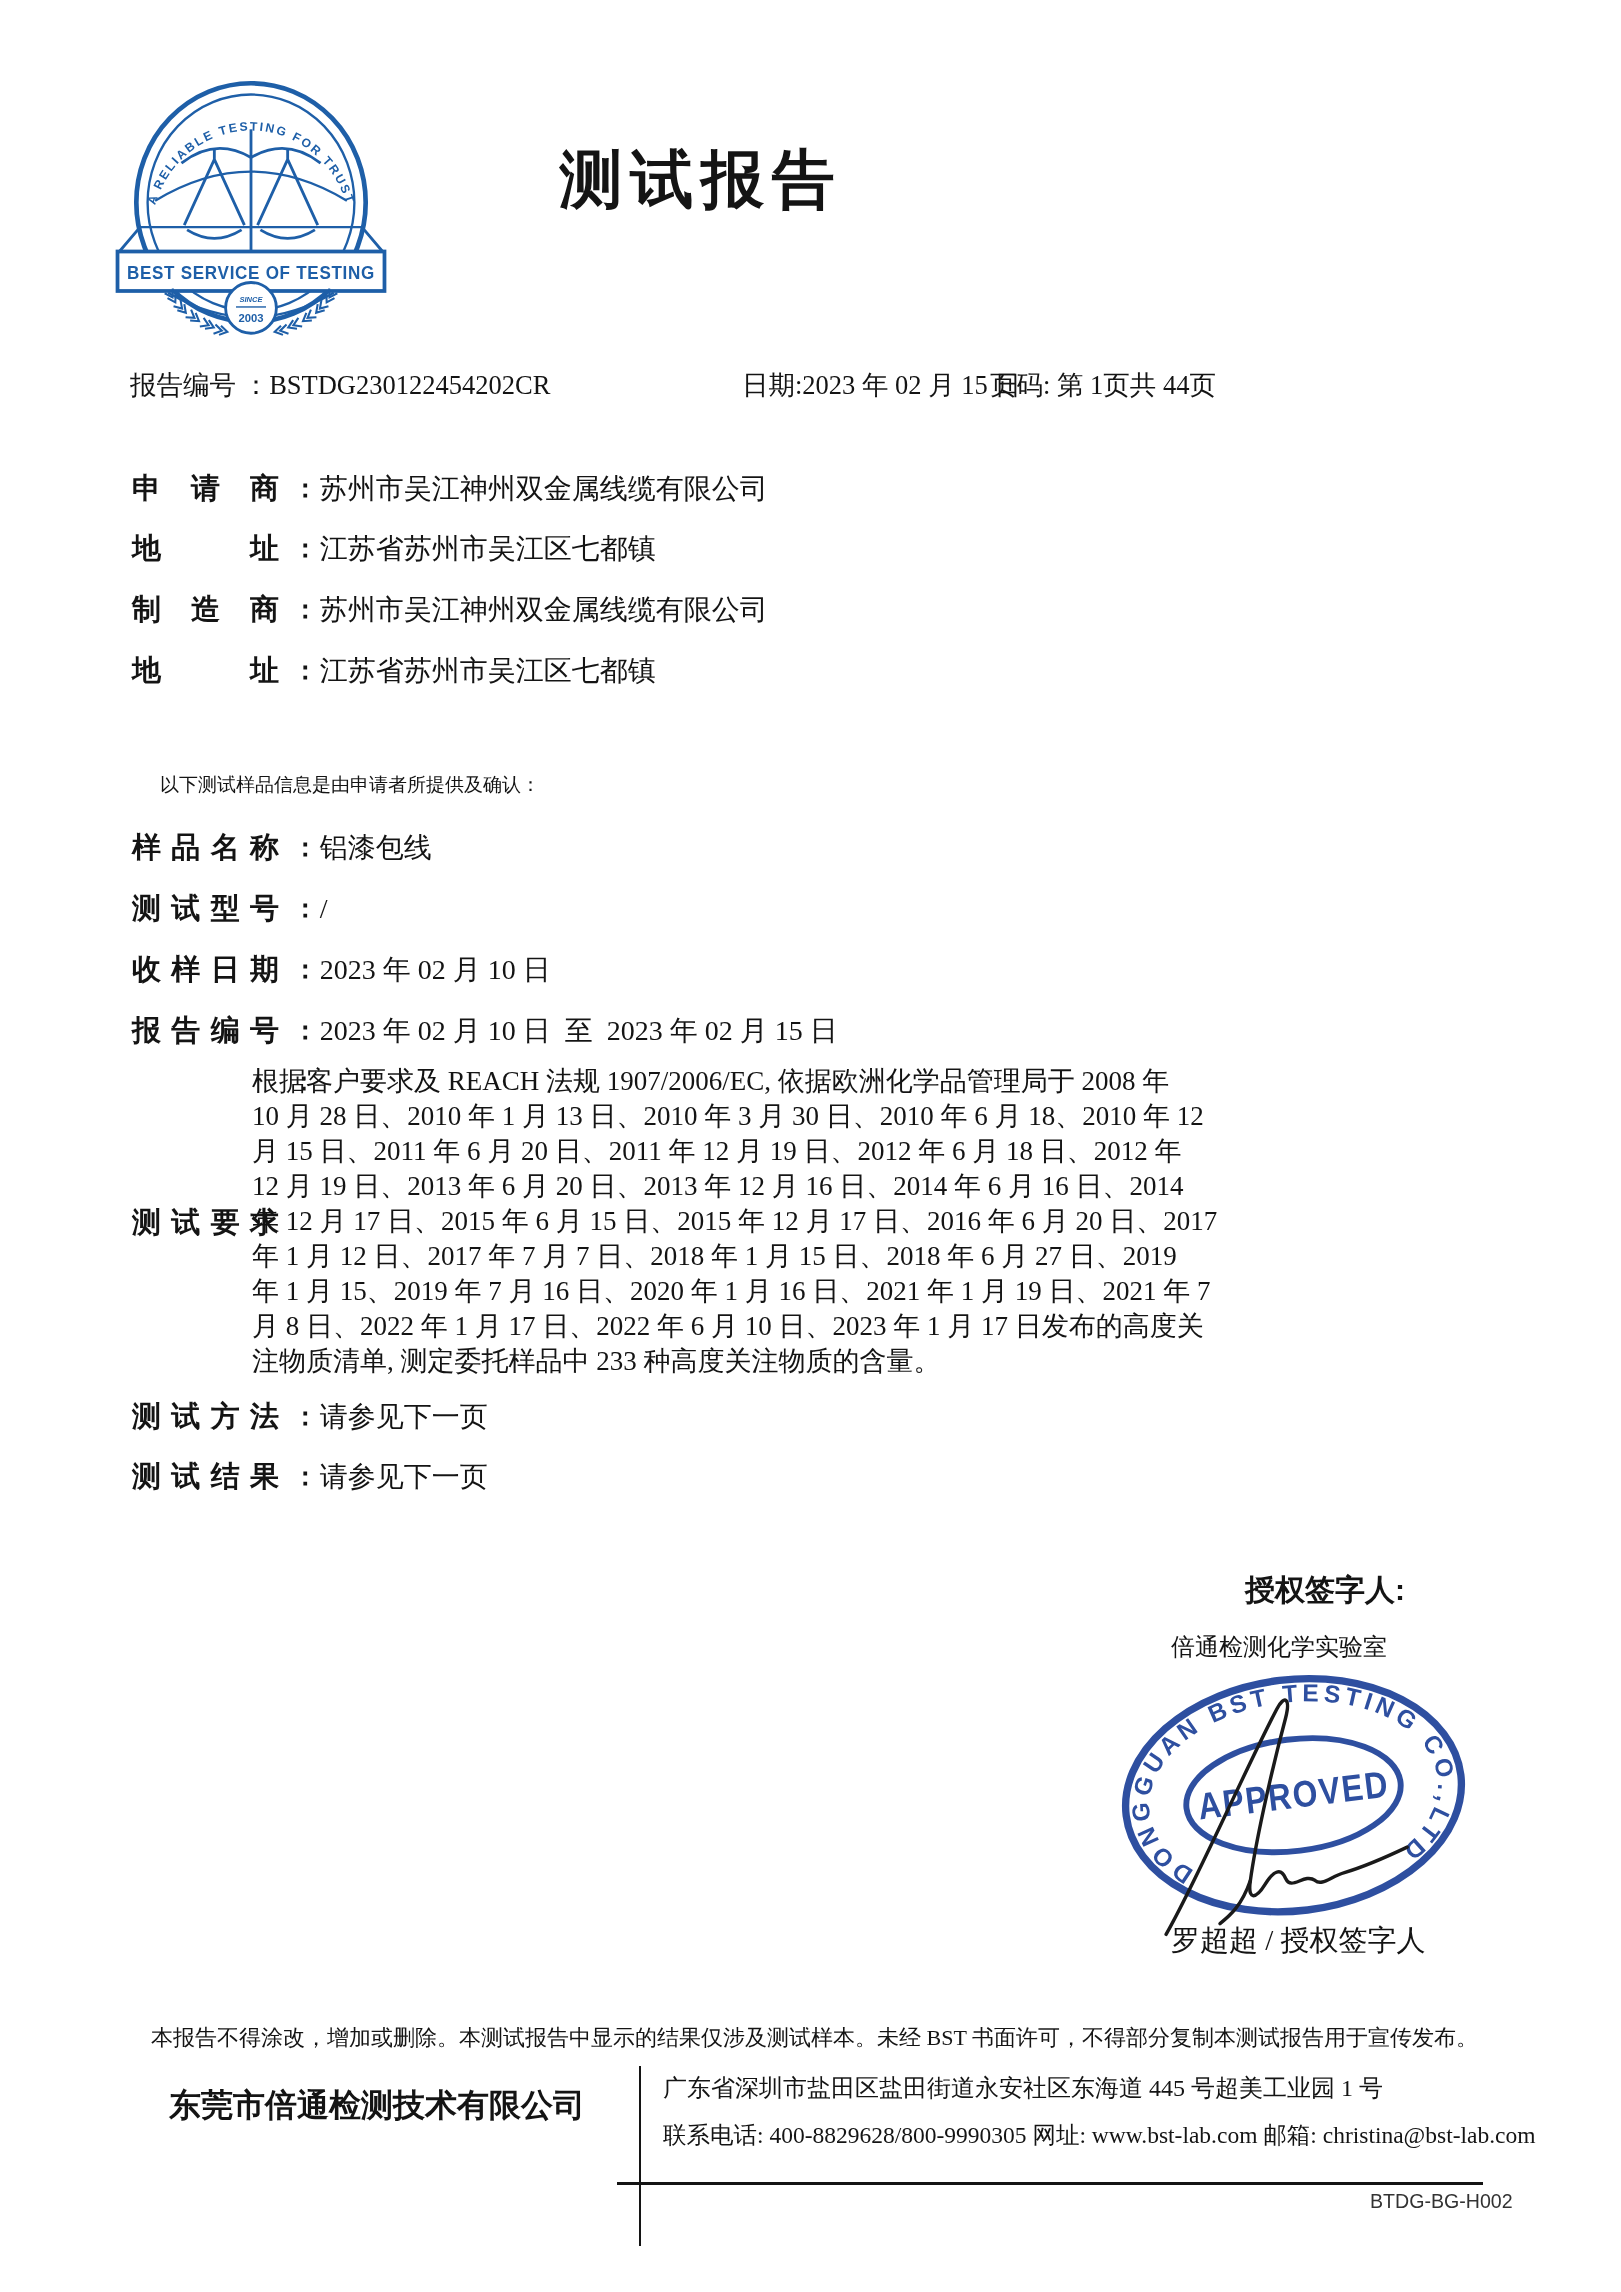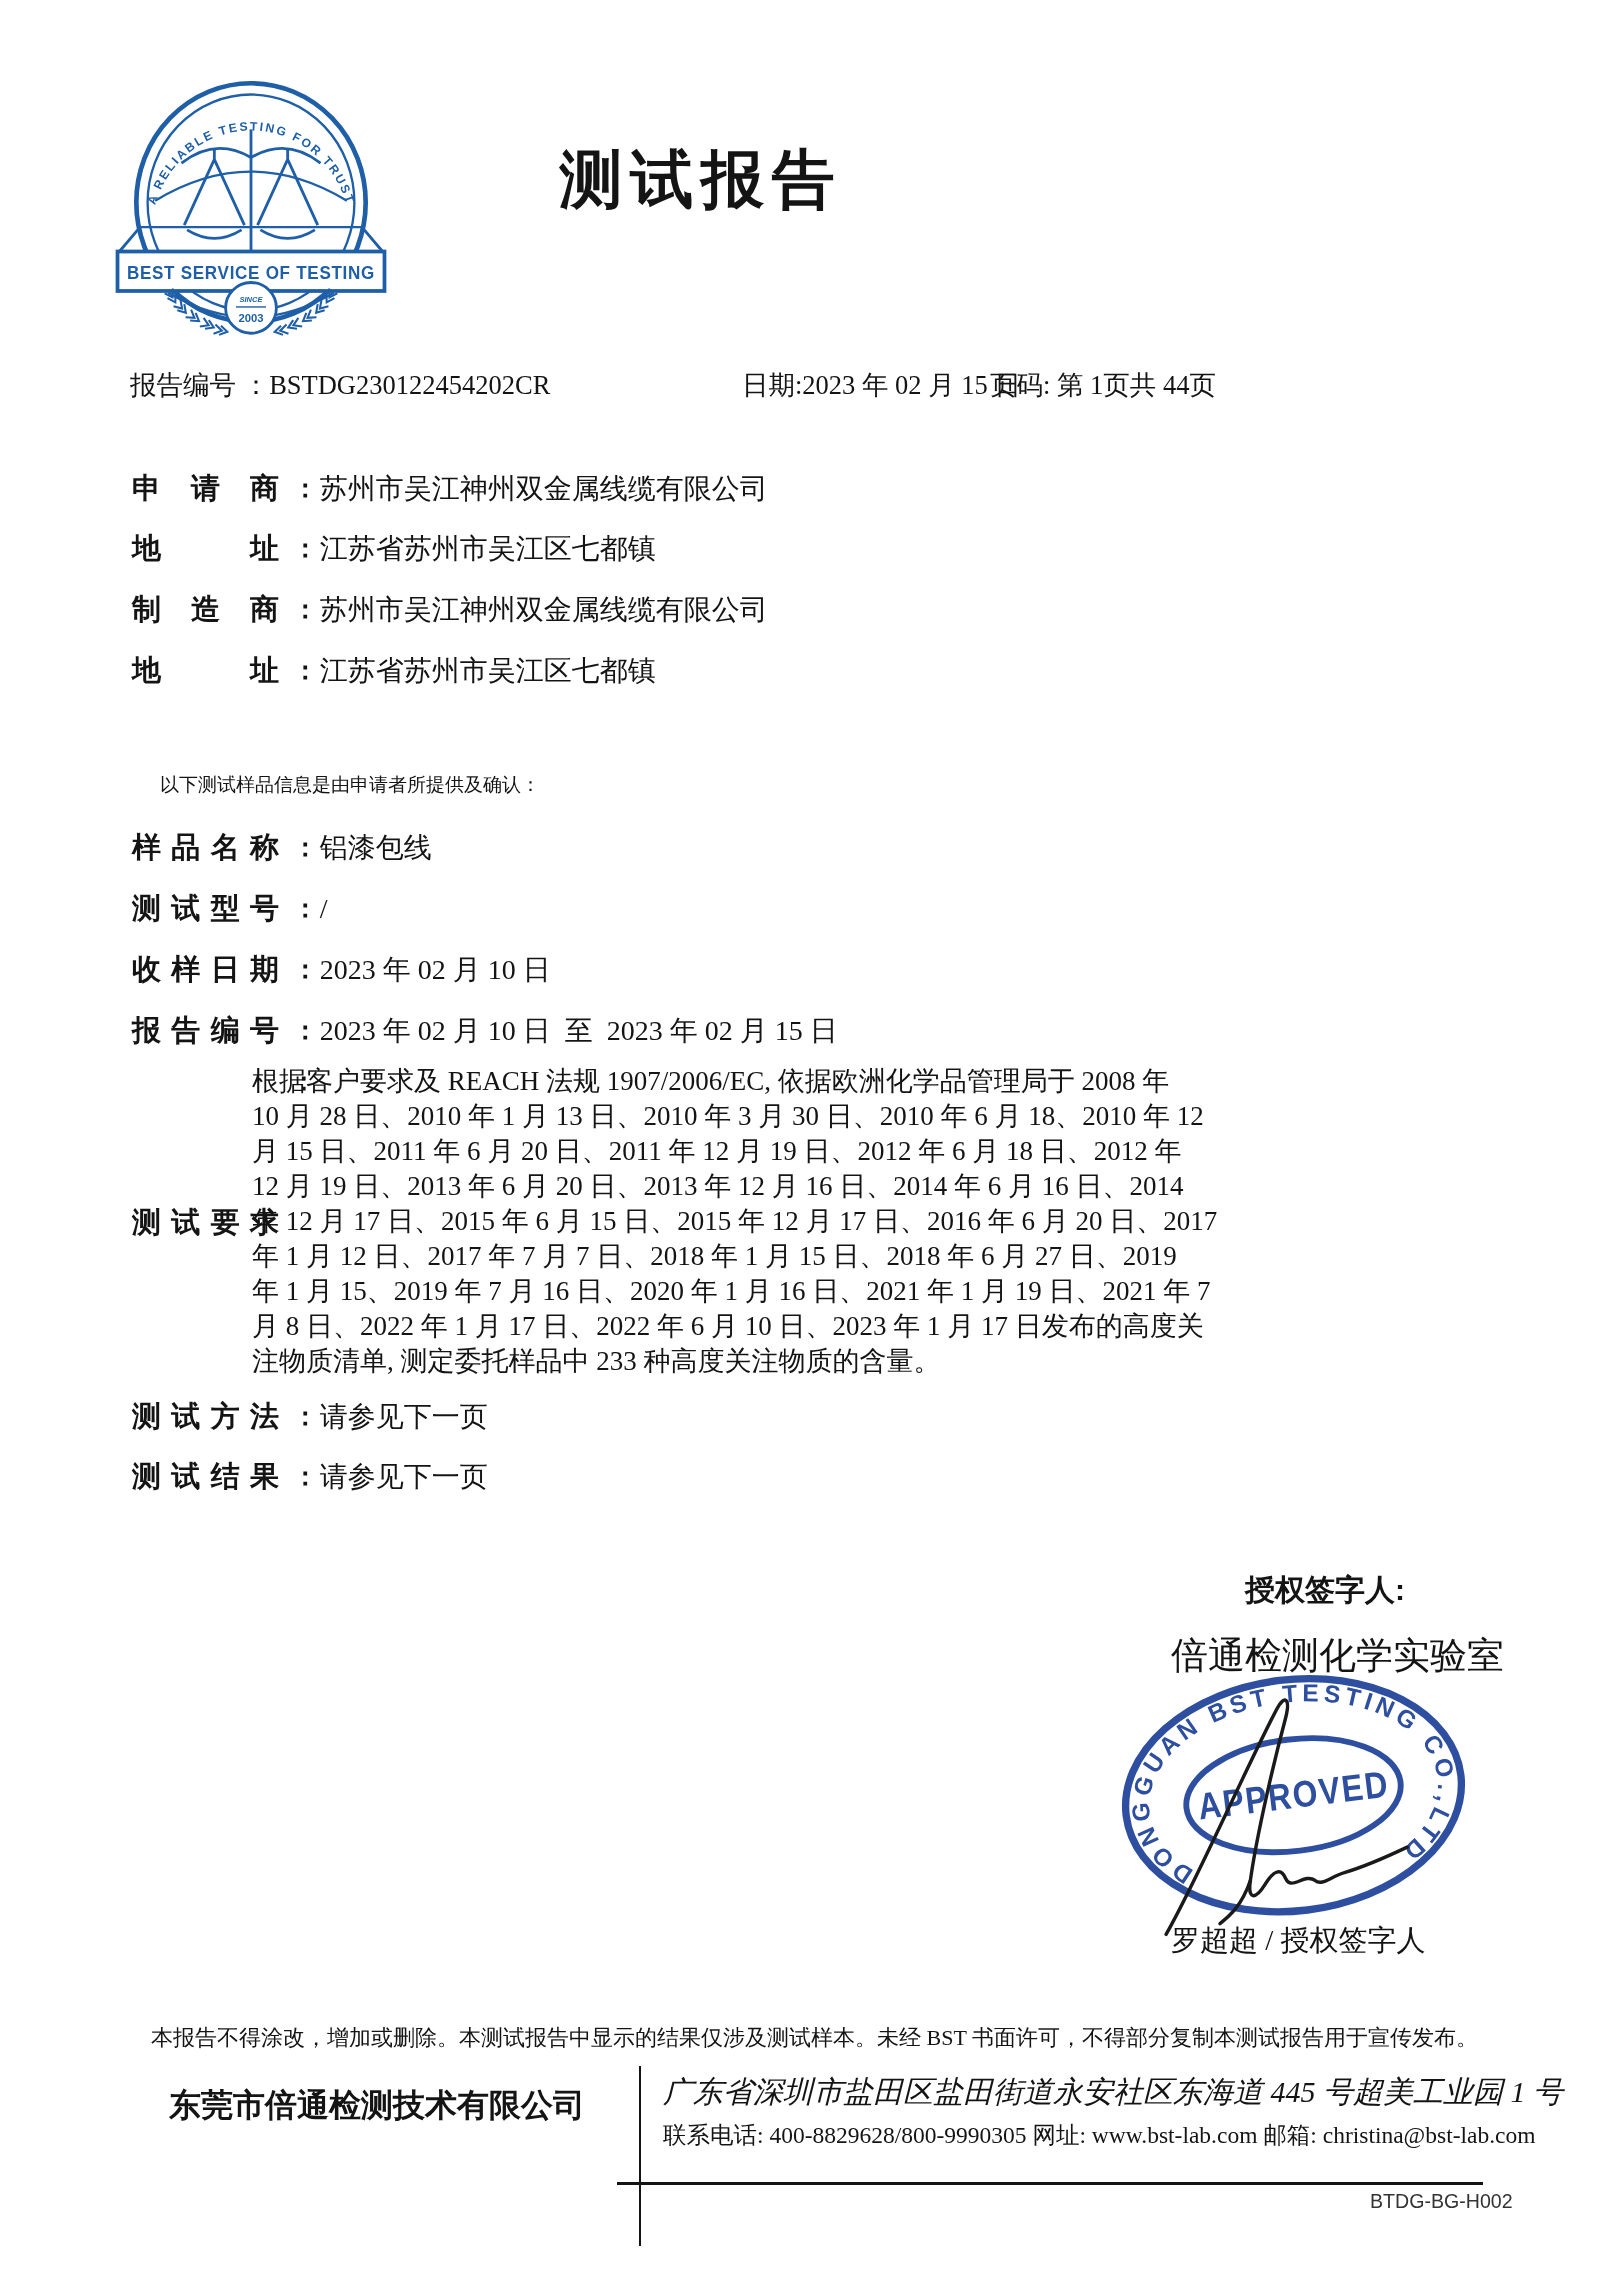--- a/index.html
+++ b/index.html
@@ -40,30 +40,30 @@
   .req-label { position:absolute; left:0; top:139px;
     width:147px; font-family:"Liberation Sans","DejaVu Sans",sans-serif;
     font-weight:bold; font-size:29px; text-align:justify; text-align-last:justify; }
   .req-colon { position:absolute; left:159px; top:0; font-weight:bold; font-size:25.5px;
     font-family:"Liberation Sans","DejaVu Sans",sans-serif; }
   .req-text { margin-left:120px; width:995px; font-size:27px;
     line-height:35px; white-space:pre-line; }
 
   .sig-heading { left:1245px; top:1570px; font-size:30px; font-weight:bold;
     font-family:"Liberation Sans","DejaVu Sans",sans-serif; }
-  .sig-lab  { left:1171px; top:1631px; font-size:37px; }
+  .sig-lab  { left:1171px; top:1631px; font-size:24px; }
   .sig-name { left:1171px; top:1921px; font-size:29px; }
   .stamp-svg { left:1073px; top:1653px; }
 
   .disclaimer { left:0; top:2023px; width:100%; text-align:center; font-size:22px;padding-left:8px; }
 
   .foot-company { left:169px; top:2084px; font-size:32px; font-weight:bold;
     font-family:"Liberation Sans","DejaVu Sans",sans-serif; }
   .foot-vline { left:639px; top:2066px; width:2px; height:180px; background:#141414; }
-  .foot-addr1 { left:663px; top:2072px; font-size:30px;font-style:italic; }
+  .foot-addr1 { left:663px; top:2072px; font-size:24px; }
   .foot-addr2 { left:663px; top:2119px; font-size:23.5px; }
   .foot-hline { left:617px; top:2182px; width:866px; height:2.9px; background:#141414; }
   .doc-code { left:1370px; top:2190px; font-size:19.6px; color:#333;
     font-family:"Liberation Sans","DejaVu Sans",sans-serif; }
 
   .logo-svg text { font-family:"Liberation Sans","DejaVu Sans",sans-serif; fill:var(--logo-blue); }
   .logo-arc-text { font-size:13px; font-weight:bold; letter-spacing:2.2px; }
   .logo-banner-text { font-size:19px; font-weight:bold; letter-spacing:0.8px; }
   .logo-since { font-size:8px; font-weight:bold; font-style:italic; }
   .logo-year { font-size:12px; font-weight:bold; }

